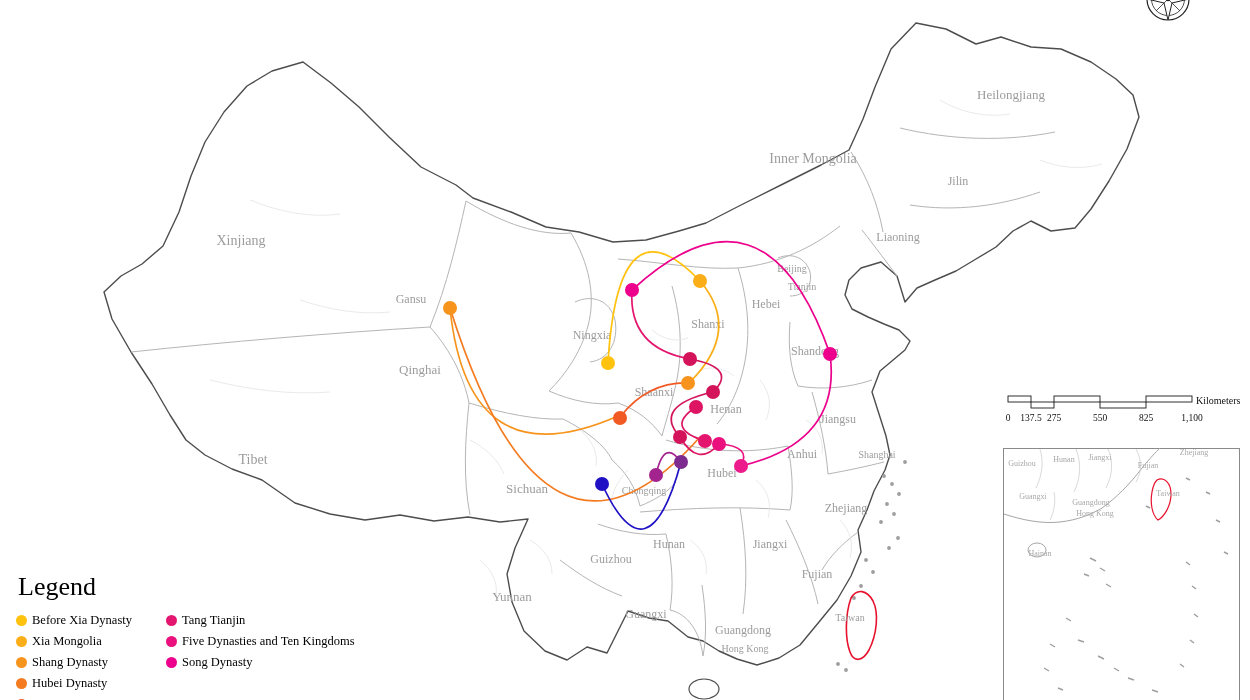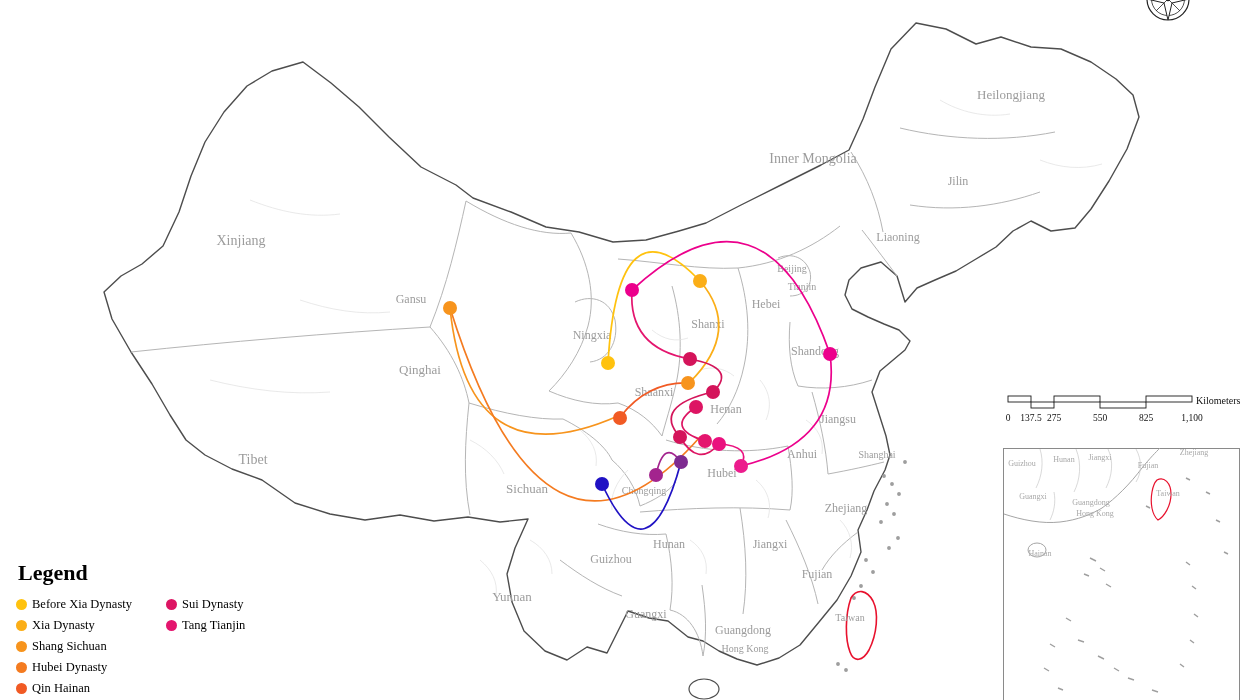--- a/index.html
+++ b/index.html
@@ -8,21 +8,21 @@
   svg text{font-family:"Liberation Serif",serif;}
   text.prov{fill:#9c9c9c;}
   text.inset-lab{fill:#a9a9a9;}
   text.sb{fill:#111;}
   .geo-outline{fill:#ffffff;stroke:#4d4d4d;stroke-width:1.4;stroke-linejoin:round;}
   .prov-borders{fill:none;stroke:#b5b5b5;stroke-width:1;}
   .sub-borders{fill:none;stroke:#e3e3e3;stroke-width:0.8;}
   .islands{stroke:#9f9f9f;stroke-width:1.2;fill:#9f9f9f;}
   .red-outline{fill:none;stroke:#e8112d;stroke-width:1.6;}
   .legend{position:absolute;left:16px;top:556px;color:#000;}
-  .legend-title{font-size:22px;font-weight:700;margin:4px 0 8px 2px;}
+  .legend-title{font-size:26px;font-weight:400;margin:16px 0 8px 2px;}
   .legend-cols{display:flex;align-items:flex-start;}
   .legend-col{display:flex;flex-direction:column;justify-content:space-between;}
   .legend-col:nth-child(1){width:150px;}
   .legend-col:nth-child(2){width:220px;}
   .legend-item{display:flex;align-items:center;height:21px;font-size:12.5px;white-space:nowrap;}
   .swatch{display:inline-block;width:11px;height:11px;border-radius:50%;margin-right:5px;flex:none;}
 </style>
 </head>
 <body>
 
@@ -240,40 +240,44 @@
   <div class="legend">
     <div class="legend-title">Legend</div>
     <div class="legend-cols" id="legend-cols">
         <div class="legend-col">
           <div class="legend-item">
             <span class="swatch" style="background: rgb(255, 194, 14);"></span>
             <span>Before Xia Dynasty</span>
           </div>
           <div class="legend-item">
             <span class="swatch" style="background: rgb(251, 174, 23);"></span>
-            <span>Xia Dynasty</span>
+            <span>Xia Mongolia</span>
           </div>
           <div class="legend-item">
             <span class="swatch" style="background: rgb(247, 148, 29);"></span>
-            <span>Shang Sichuan</span>
+            <span>Shang Dynasty</span>
           </div>
           <div class="legend-item">
             <span class="swatch" style="background: rgb(244, 123, 32);"></span>
             <span>Hubei Dynasty</span>
           </div>
           <div class="legend-item">
             <span class="swatch" style="background: rgb(241, 90, 36);"></span>
             <span>Qin Hainan</span>
           </div>
         </div>
         <div class="legend-col">
           <div class="legend-item">
-            <span class="swatch" style="background: rgb(221, 21, 99);"></span>
-            <span>Sui Dynasty</span>
-          </div>
-          <div class="legend-item">
             <span class="swatch" style="background: rgb(228, 21, 110);"></span>
             <span>Tang Tianjin</span>
+          </div>
+          <div class="legend-item">
+            <span class="swatch" style="background: rgb(234, 16, 126);"></span>
+            <span>Five Dynasties and Ten Kingdoms</span>
+          </div>
+          <div class="legend-item">
+            <span class="swatch" style="background: rgb(236, 0, 140);"></span>
+            <span>Song Dynasty</span>
           </div>
         </div>
       </div>
   </div>
 </div>
 
 </body></html>

